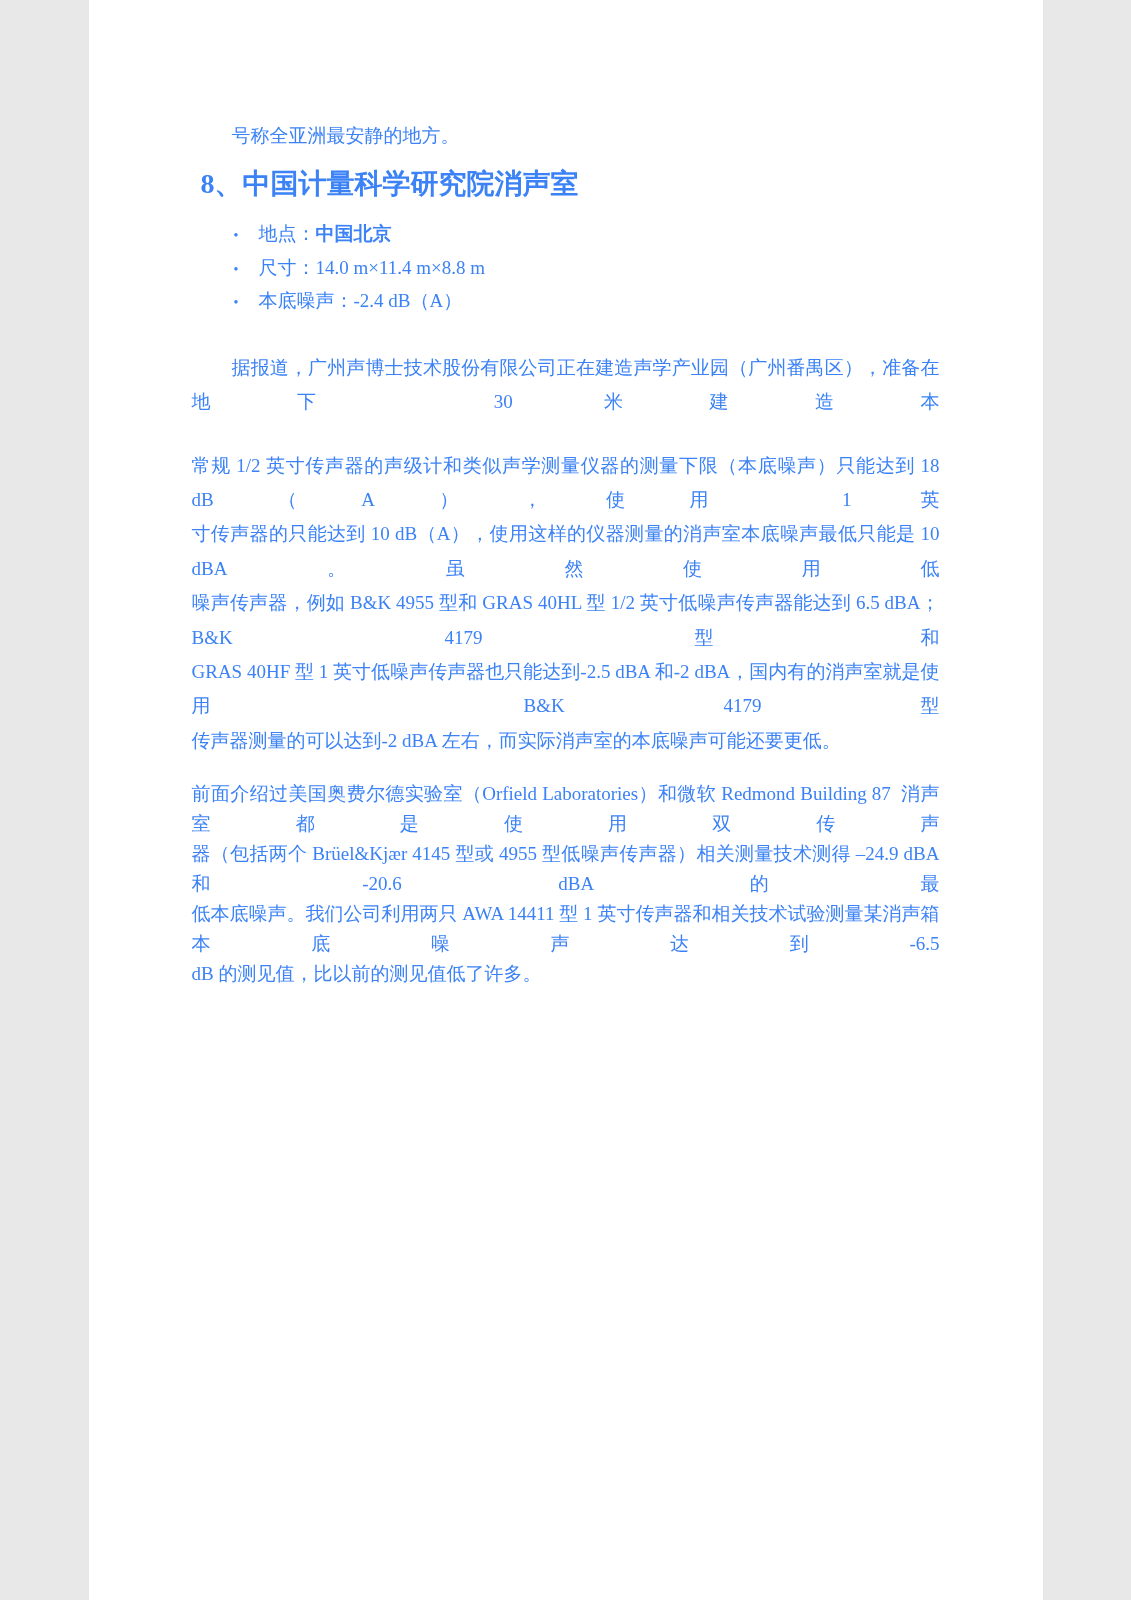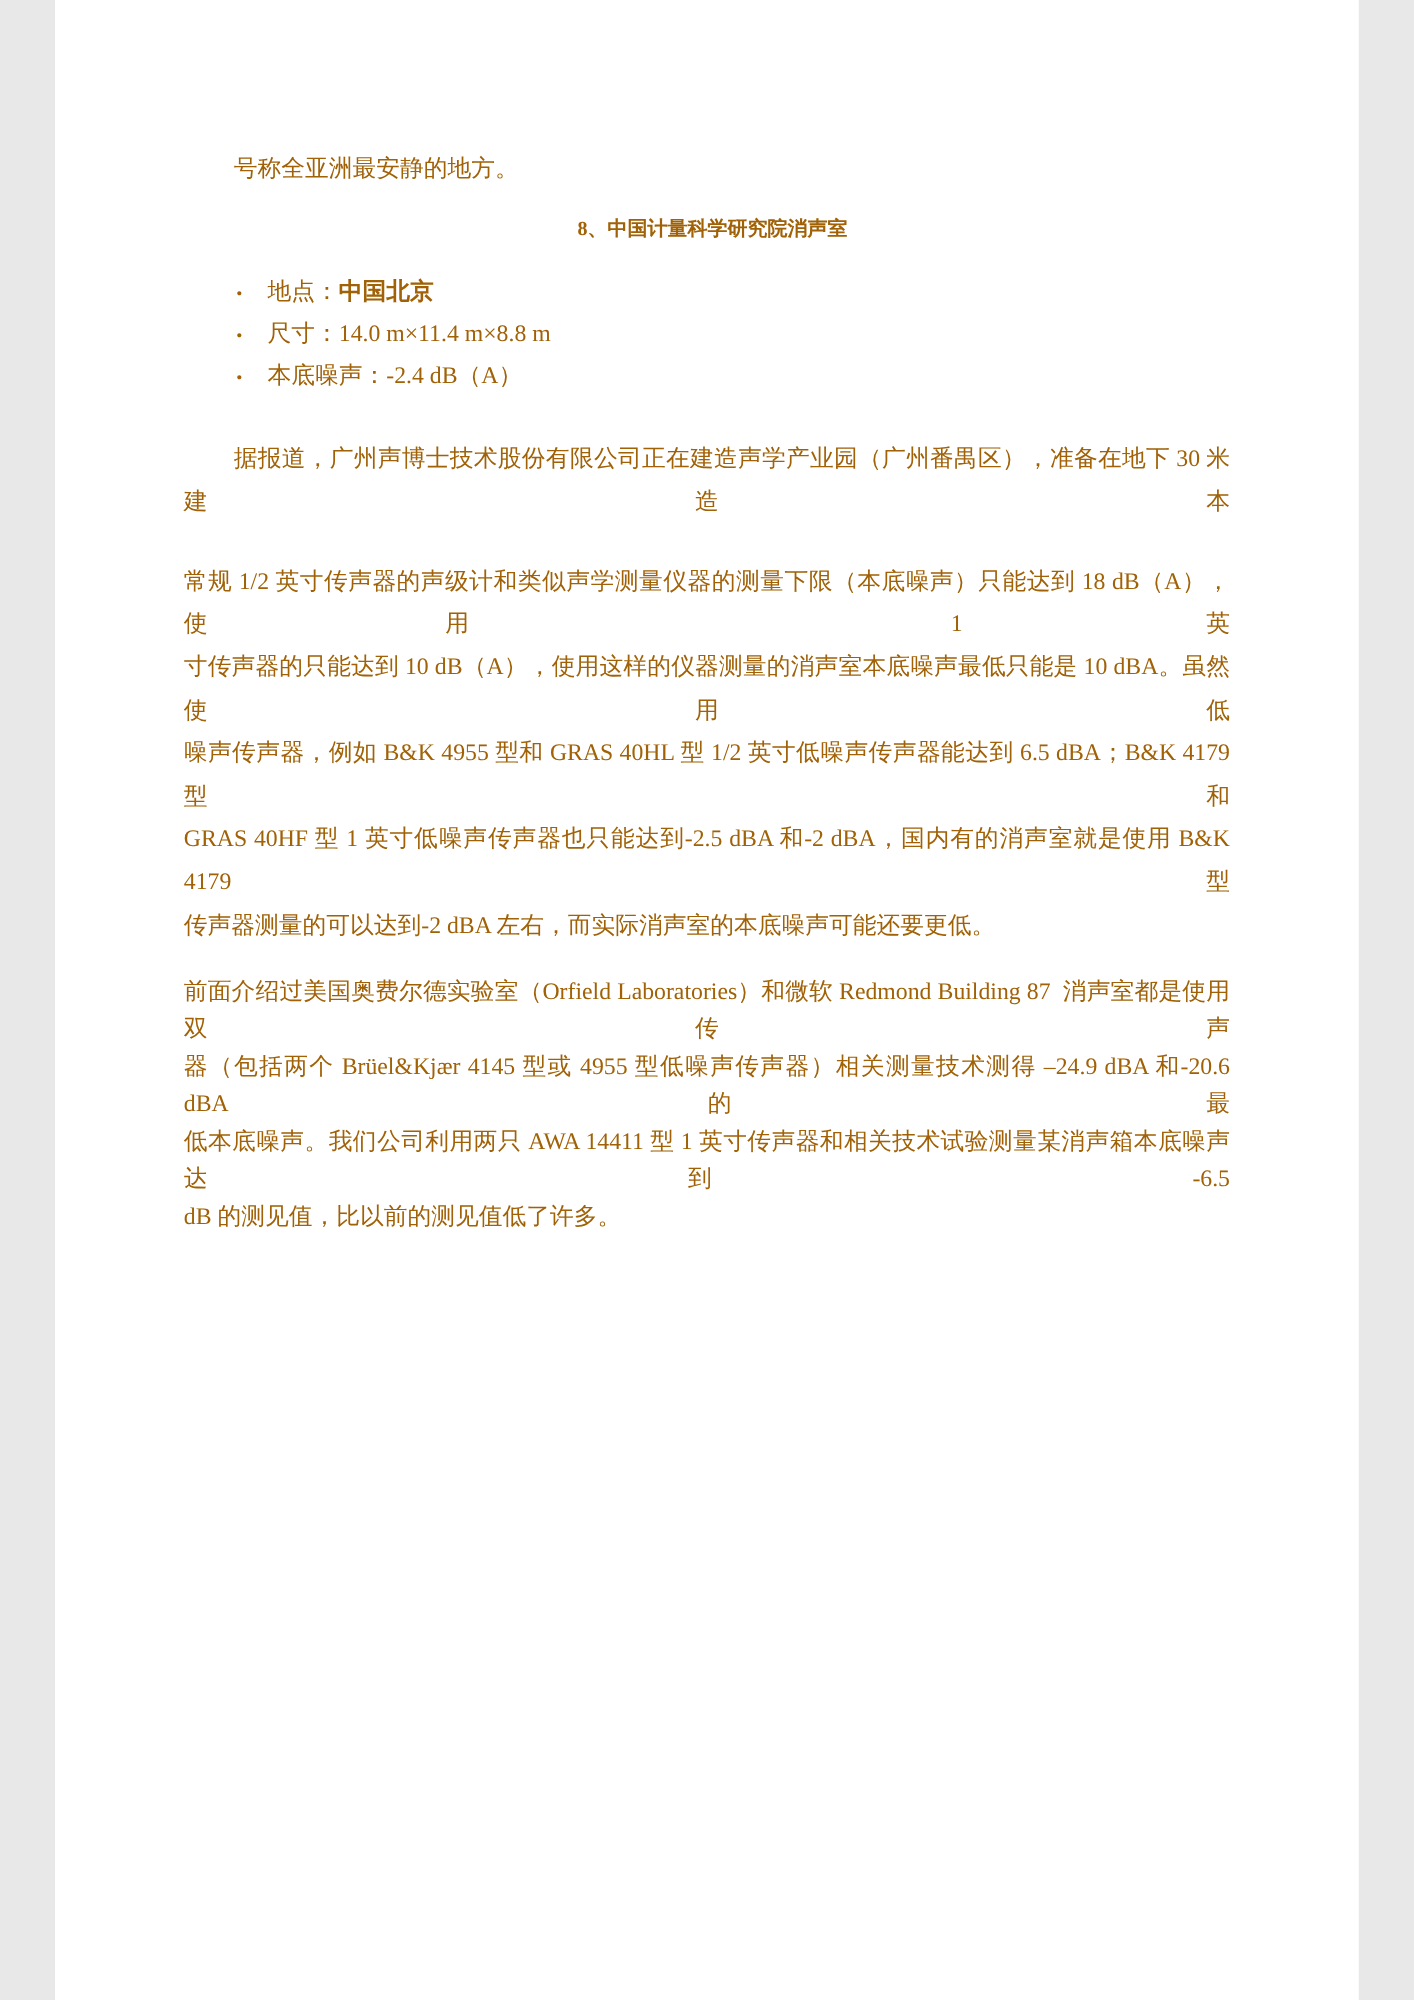--- a/index.html
+++ b/index.html
@@ -2,42 +2,41 @@
 <html><head>
 <meta charset="utf-8">
 <style>
   html, body {
     margin: 0;
     padding: 0;
     background: #e8e8e8;
   }
   .page {
     position: relative;
-    width: 1043px;
+    width: 954px;
     height: 1600px;
     margin: 0 auto;
     background: #ffffff;
     box-sizing: border-box;
     padding: 124px 103px 0 103px;
     font-family: "Liberation Serif", "DejaVu Serif", serif;
     font-size: 19px;
-    color: #a16207;
+    color: #3b82f6;
     overflow: hidden;
   }
   
   .tail-line {
     line-height: 24px;
     text-indent: 40px;
   }
   .section-heading {
     margin: 23px 0 0 9px;
-    font-size: 16px;
+    font-size: 28px;
     font-weight: bold;
     line-height: 26px;
-    text-align: center;
   }
   .bullet-list {
     margin: 21px 0 0 0;
     padding: 0;
     list-style: none;
   }
   .bullet-list li {
     display: flex;
     align-items: baseline;
     line-height: 31.5px;

